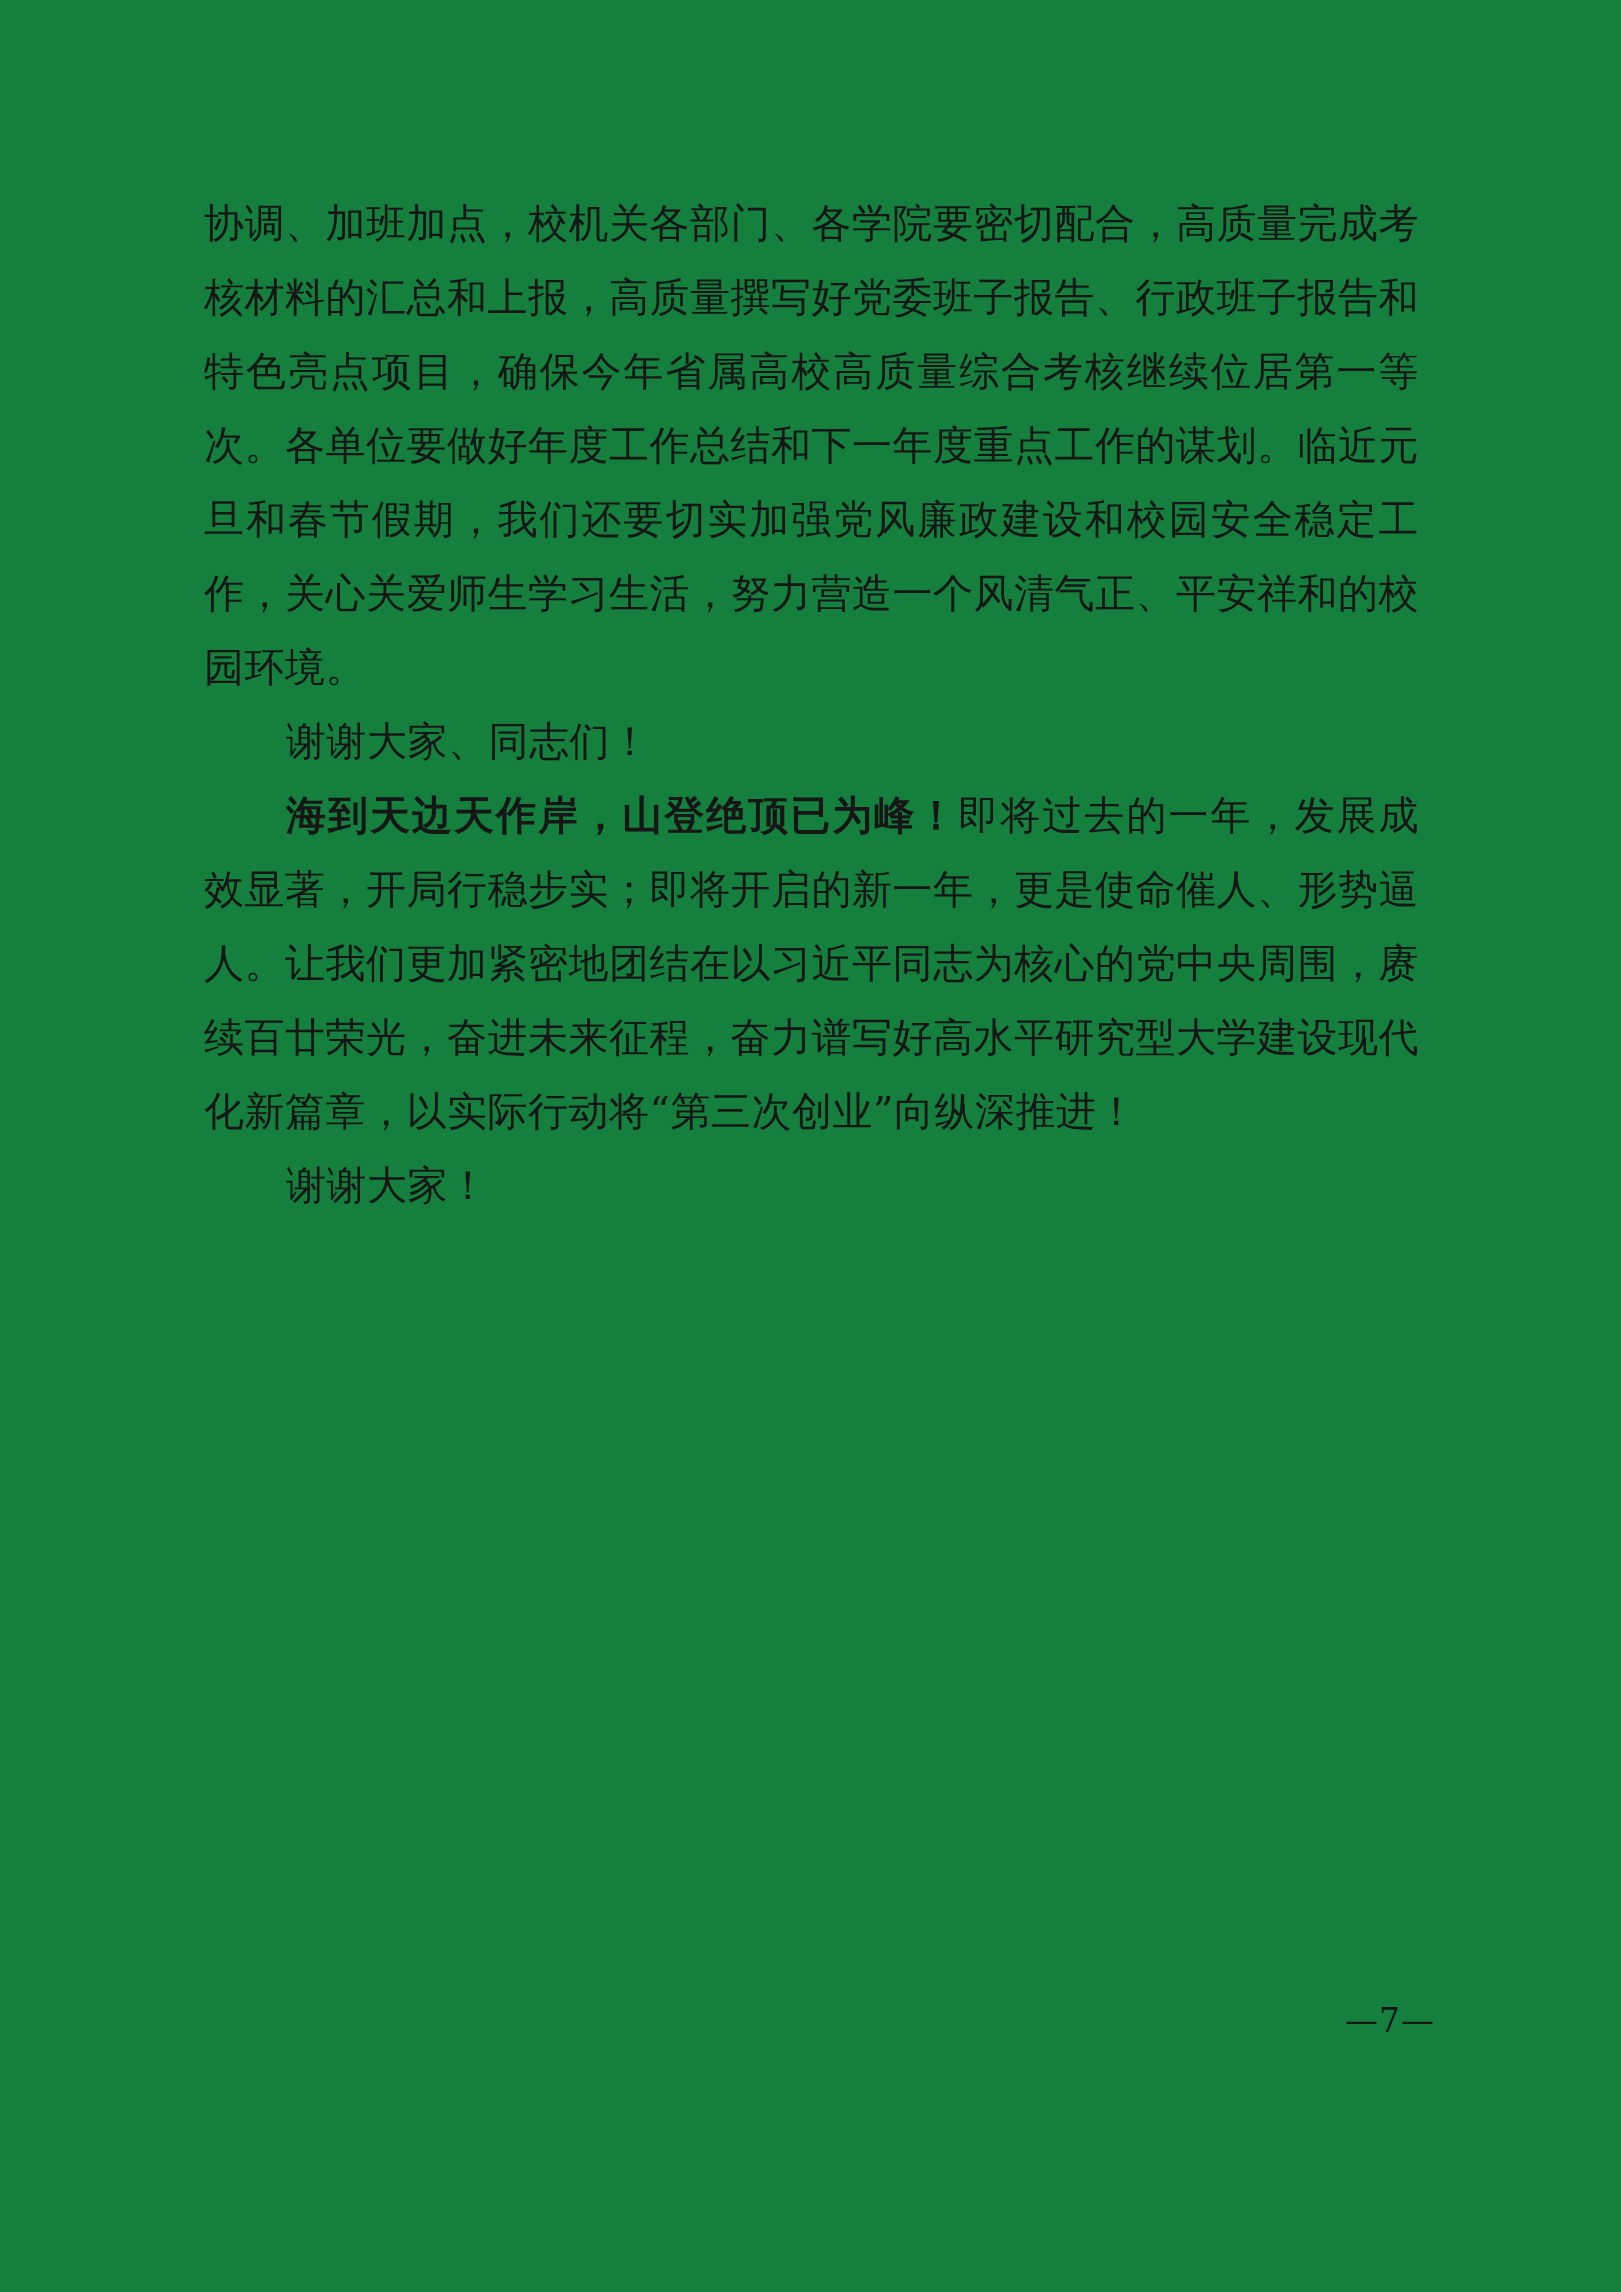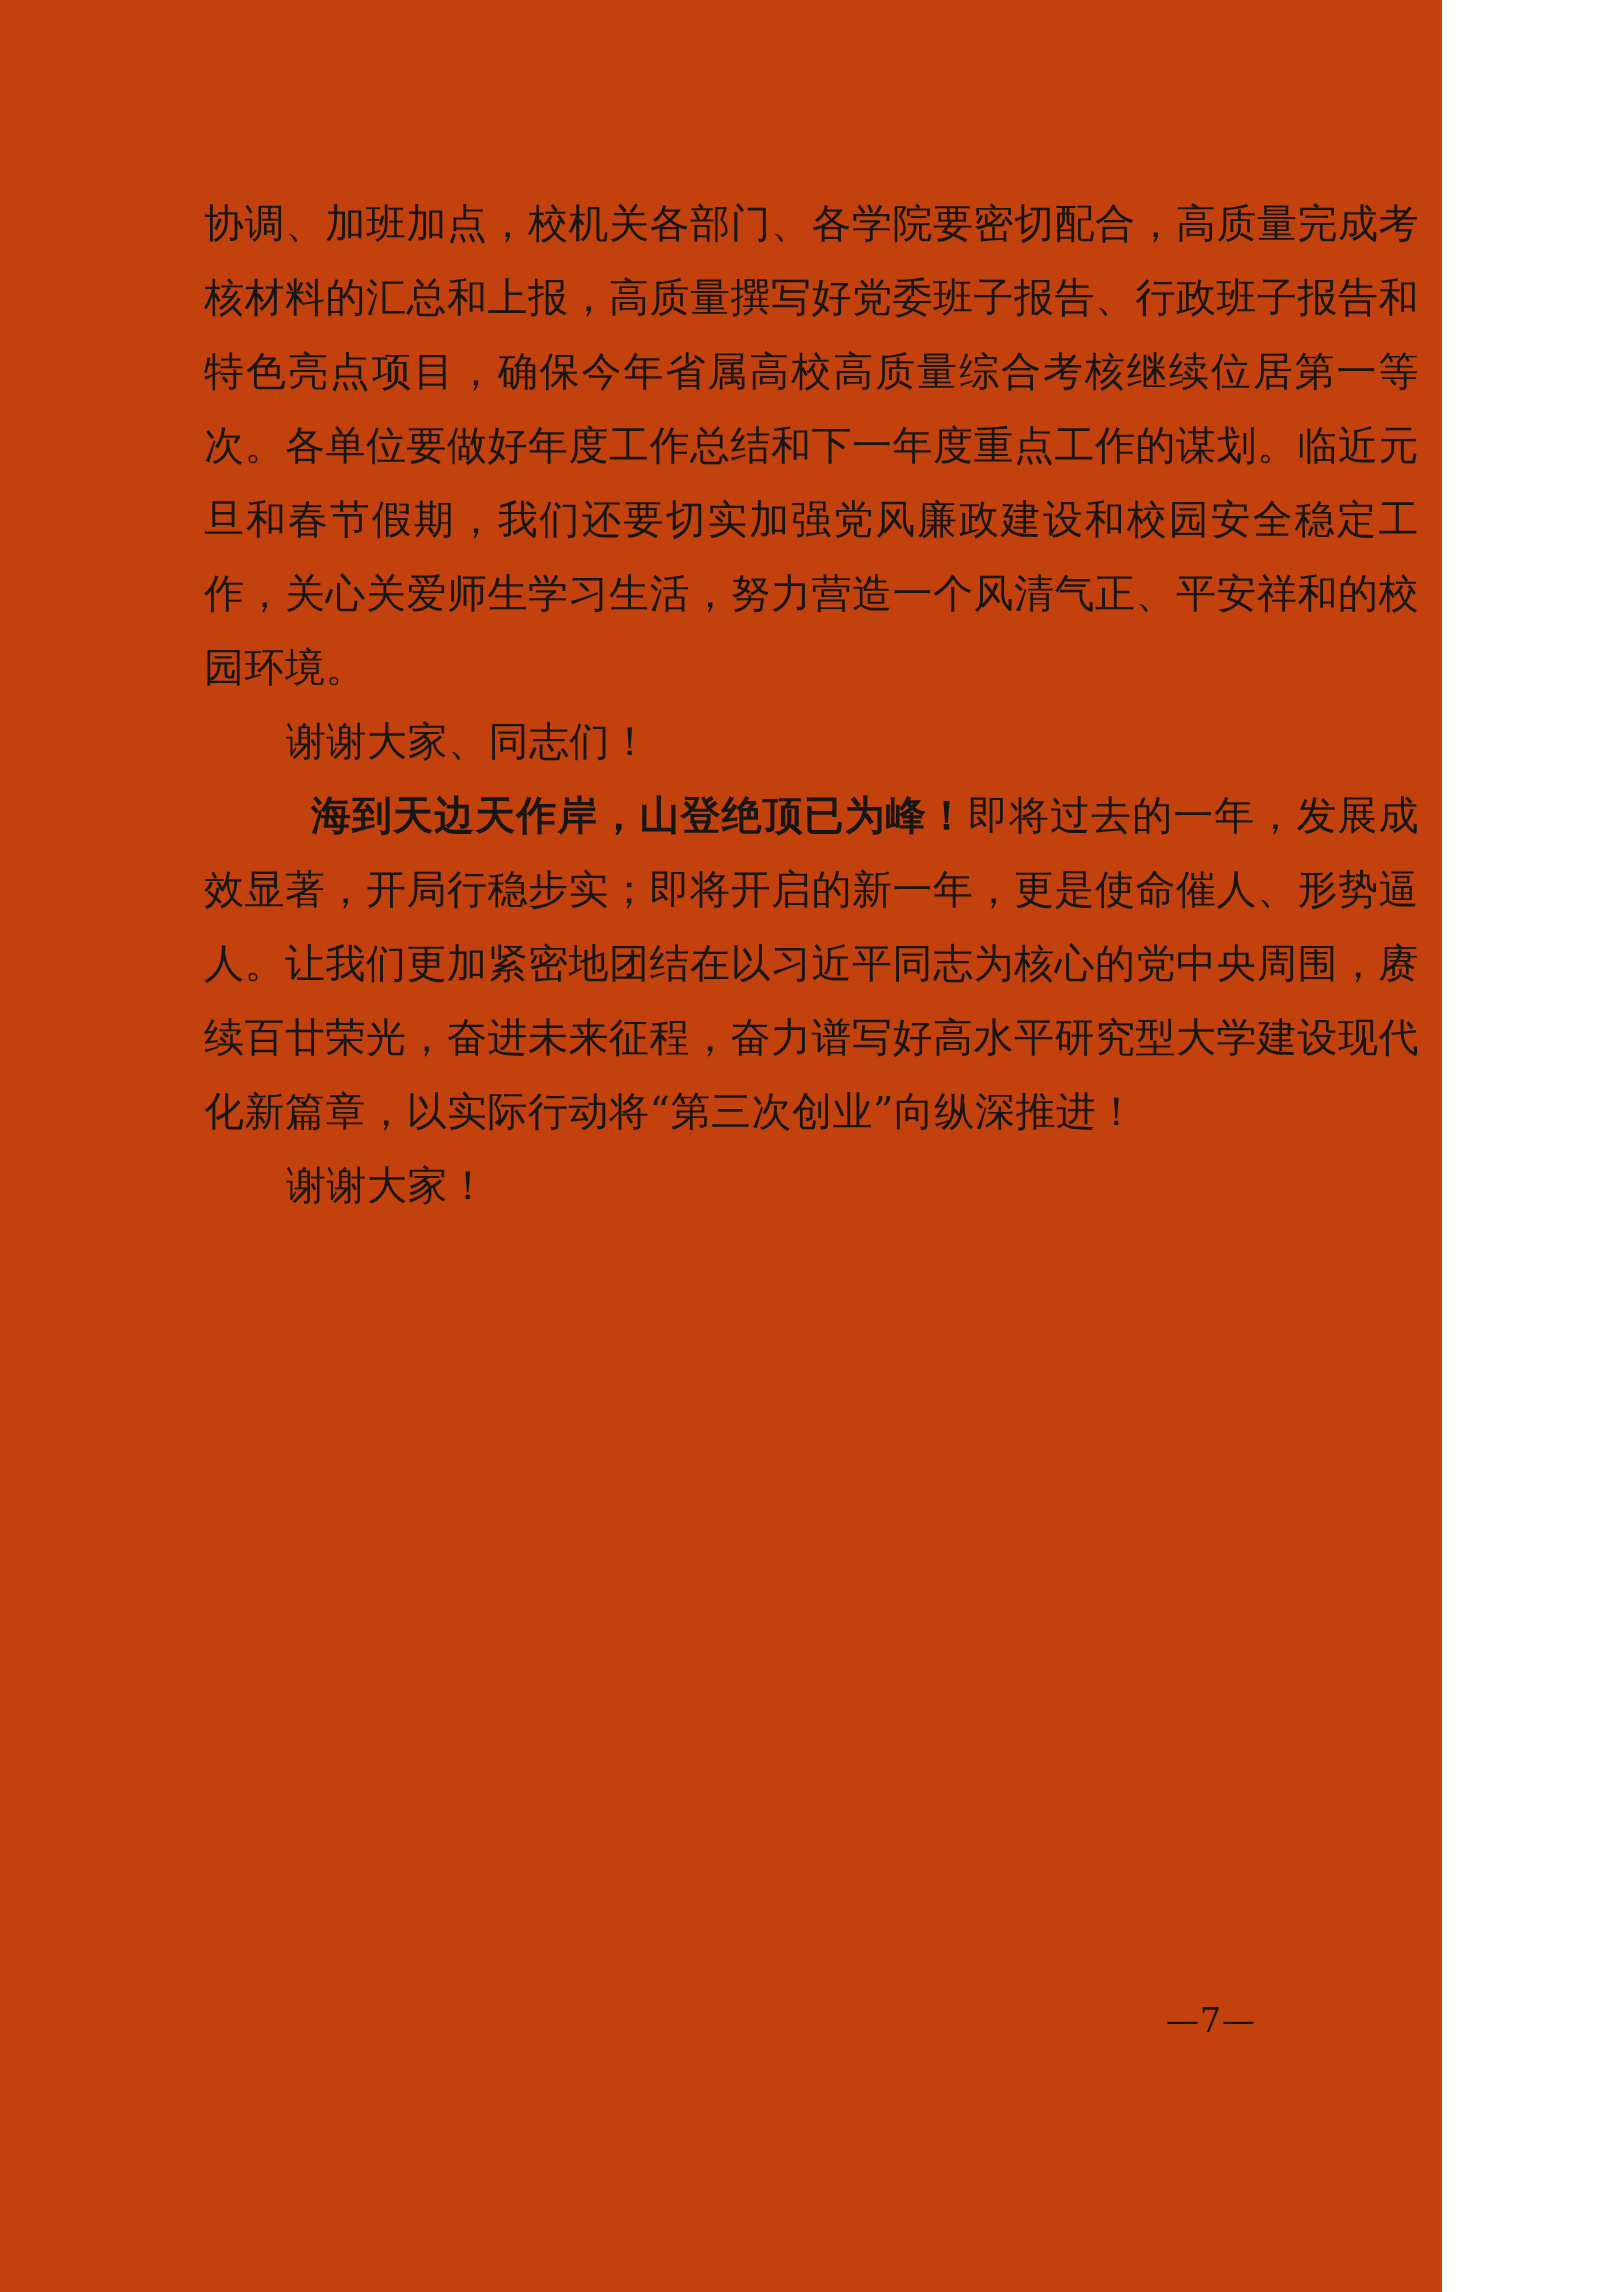--- a/index.html
+++ b/index.html
@@ -12,23 +12,23 @@
     height: 2293px;
     position: relative;
     font-family: "DejaVu Serif", "Liberation Serif", serif;
     color: #1a1a1a;
     overflow: hidden;
   }
   .page {
     position: absolute;
     left: 0;
     top: 0;
-    width: 1442px;
+    width: 1621px;
     height: 2293px;
-    background: #c2410c;
+    background: #15803d;
   }
   .content {
     position: absolute;
     left: 204px;
     top: 186px;
     width: 1215px;
   }
   .para {
     font-size: 40px;
     line-height: 74px;
@@ -40,21 +40,20 @@
     font-weight: 400;
   }
   .para.indent {
     text-indent: 82px;
   }
   .para + .para {
     margin-top: 0;
   }
   .bold-lead {
     font-weight: 700;
-    margin-left: 25px;
   }
   .page-number {
     position: absolute;
     right: 186px;
     top: 2001px;
     font-size: 33px;
     letter-spacing: 1px;
     color: #161616;
     font-family: "DejaVu Serif", "Liberation Serif", serif;
   }

